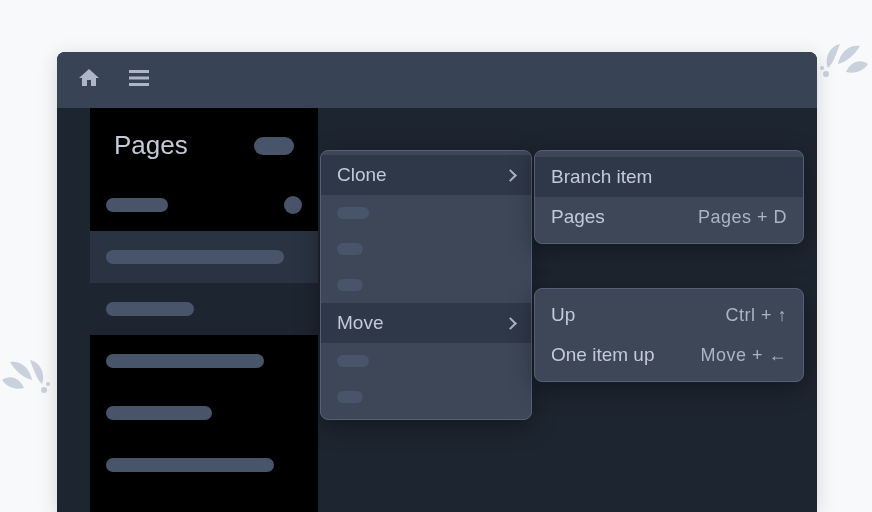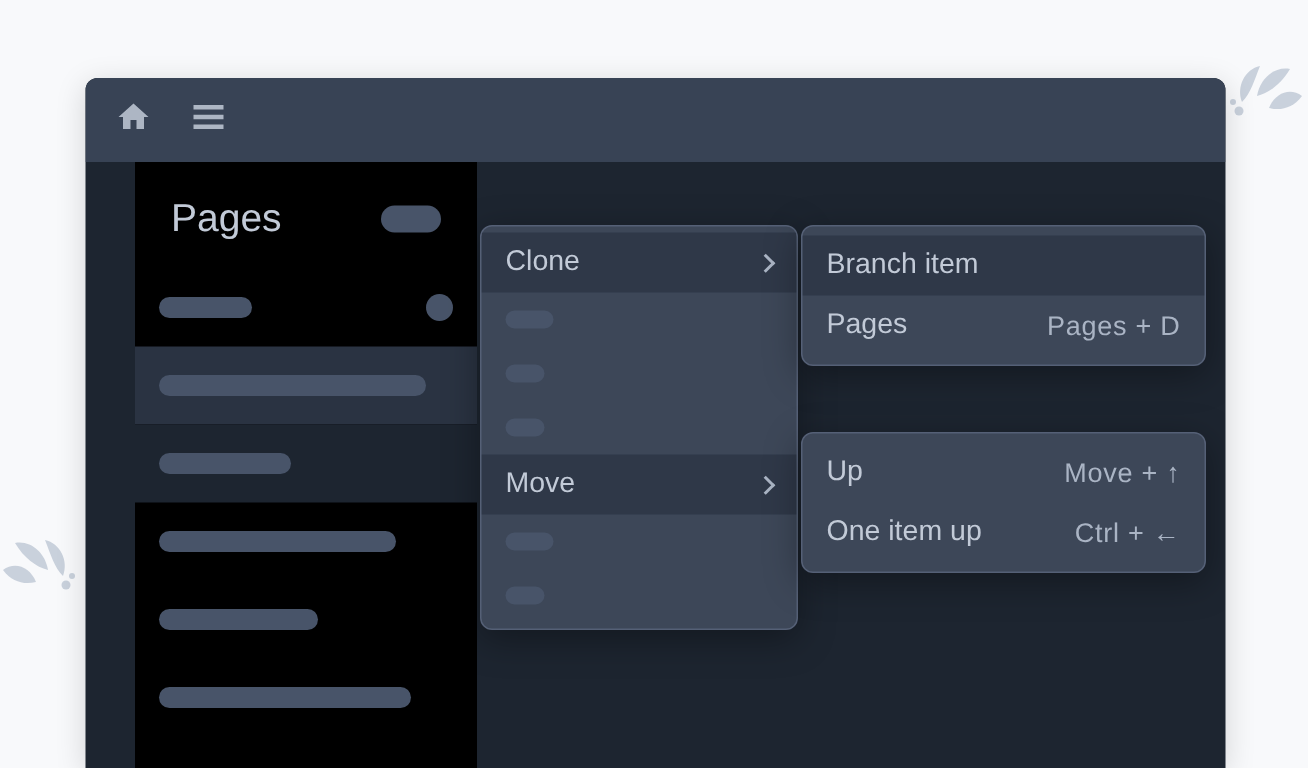--- a/index.html
+++ b/index.html
@@ -225,22 +225,22 @@
             <span>Branch item</span>
           </div>
           <div class="menu-row">
             <span>Pages</span>
             <span class="shortcut">Pages + D</span>
           </div>
         </div>
       <div class="submenu" id="move-submenu" style="top:180px; left:216px;">
           <div class="menu-row">
             <span>Up</span>
-            <span class="shortcut">Move + ↑</span>
+            <span class="shortcut">Ctrl + ↑</span>
           </div>
           <div class="menu-row">
             <span>One item up</span>
-            <span class="shortcut">Ctrl + ←</span>
+            <span class="shortcut">Move + ←</span>
           </div>
         </div>
     </div>
   </div>
 </div>
 
 </body></html>

